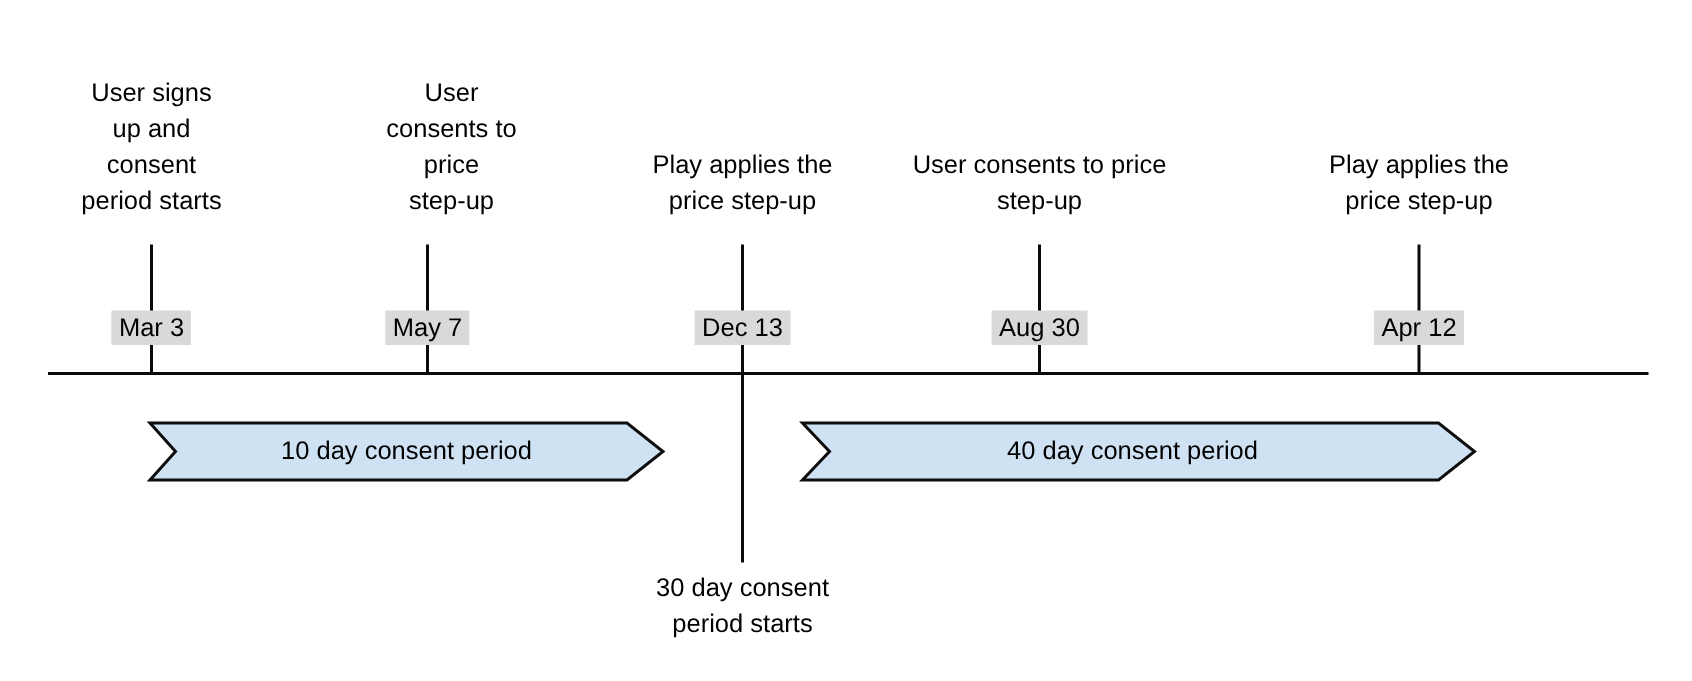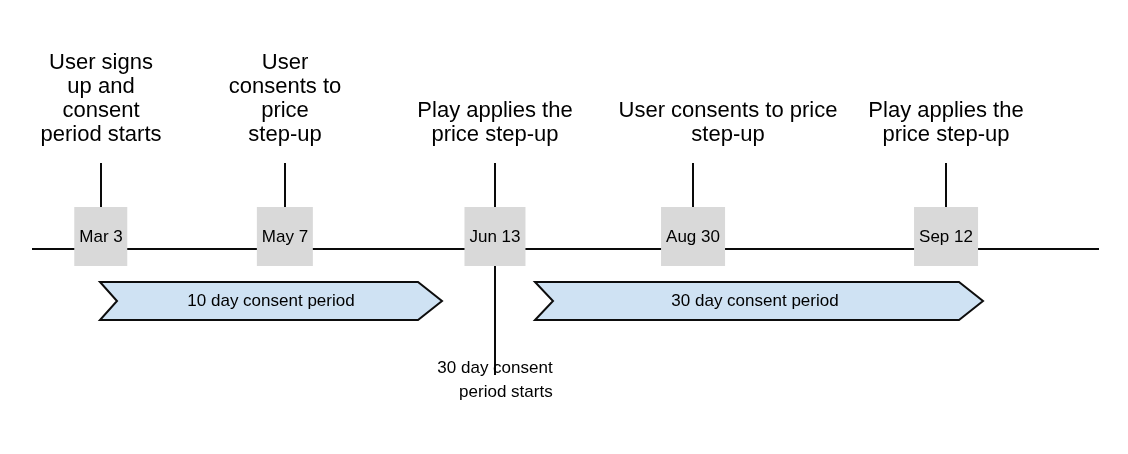--- a/index.html
+++ b/index.html
@@ -3,33 +3,33 @@
 <meta charset="utf-8">
 <style>
   html,body{margin:0;padding:0;background:#ffffff;}
   .canvas{
     position:relative;width:1128px;height:454px;background:#ffffff;
     font-family:"Liberation Sans",sans-serif;color:#000000;overflow:hidden;
   }
   .canvas svg{position:absolute;left:0;top:0;}
   .evt{
     position:absolute;bottom:308px;transform:translateX(-50%);
-    text-align:center;white-space:pre-line;font-size:22px;line-height:24px;
+    text-align:center;white-space:pre-line;font-size:17px;line-height:24px;
   }
   .chip{
     position:absolute;top:207px;transform:translateX(-50%);
-    background:#d9d9d9;padding:19px 5px;font-size:17px;line-height:21px;white-space:nowrap;
+    background:#d9d9d9;padding:1px 5px;font-size:17px;line-height:21px;white-space:nowrap;
   }
   .ptext{
     position:absolute;top:301px;transform:translate(-50%,-50%);
     font-size:17px;line-height:20px;white-space:nowrap;text-align:center;
   }
   .note{
-    position:absolute;top:356px;transform:translateX(-50%);
-    text-align:right;white-space:pre-line;font-size:17px;line-height:24px;
+    position:absolute;top:380px;transform:translateX(-50%);
+    text-align:center;white-space:pre-line;font-size:17px;line-height:24px;
   }
 </style>
 </head>
 <body>
 
 <div class="canvas">
 
   <svg width="1128" height="454" viewBox="0 0 1128 454">
 
     <line x1="32" y1="249" x2="1099" y2="249" stroke-width="2" stroke="#0a0a0a"></line>
@@ -41,36 +41,36 @@
     <line x1="946" y1="163" x2="946" y2="248" stroke-width="2" stroke="#0a0a0a"></line>
 
     <polygon points="100,282 418,282 442,301 418,320 100,320 117,301" stroke-width="2" stroke-linejoin="miter" fill="#cfe2f3" stroke="#0d0d0d"></polygon>
     <polygon points="535,282 959,282 983,301 959,320 535,320 553,301" stroke-width="2" stroke-linejoin="miter" fill="#cfe2f3" stroke="#0d0d0d"></polygon>
   </svg>
 
   <div class="evt" style="left:101px">User signs
 up and
 consent
 period starts</div>
-  <div class="evt" style="left:285px">User
+  <div class="evt" style="left:301px">User
 consents to
 price
 step-up</div>
   <div class="evt" style="left:495px">Play applies the
 price step-up</div>
-  <div class="evt" style="left:728px">User consents to price
+  <div class="evt" style="left:693px">User consents to price
 step-up</div>
   <div class="evt" style="left:946px">Play applies the
 price step-up</div>
 
   <div class="chip" style="left:101px">Mar 3</div>
   <div class="chip" style="left:285px">May 7</div>
-  <div class="chip" style="left:495px">Jun 13</div>
+  <div class="chip" style="left:495px">Dec 13</div>
   <div class="chip" style="left:693px">Aug 30</div>
-  <div class="chip" style="left:946px">Sep 12</div>
+  <div class="chip" style="left:946px">Apr 12</div>
 
   <div class="ptext" style="left:271px">10 day consent period</div>
-  <div class="ptext" style="left:755px">30 day consent period</div>
+  <div class="ptext" style="left:755px">40 day consent period</div>
 
   <div class="note" style="left:495px">30 day consent
 period starts</div>
 
 </div>
 
 </body></html>

